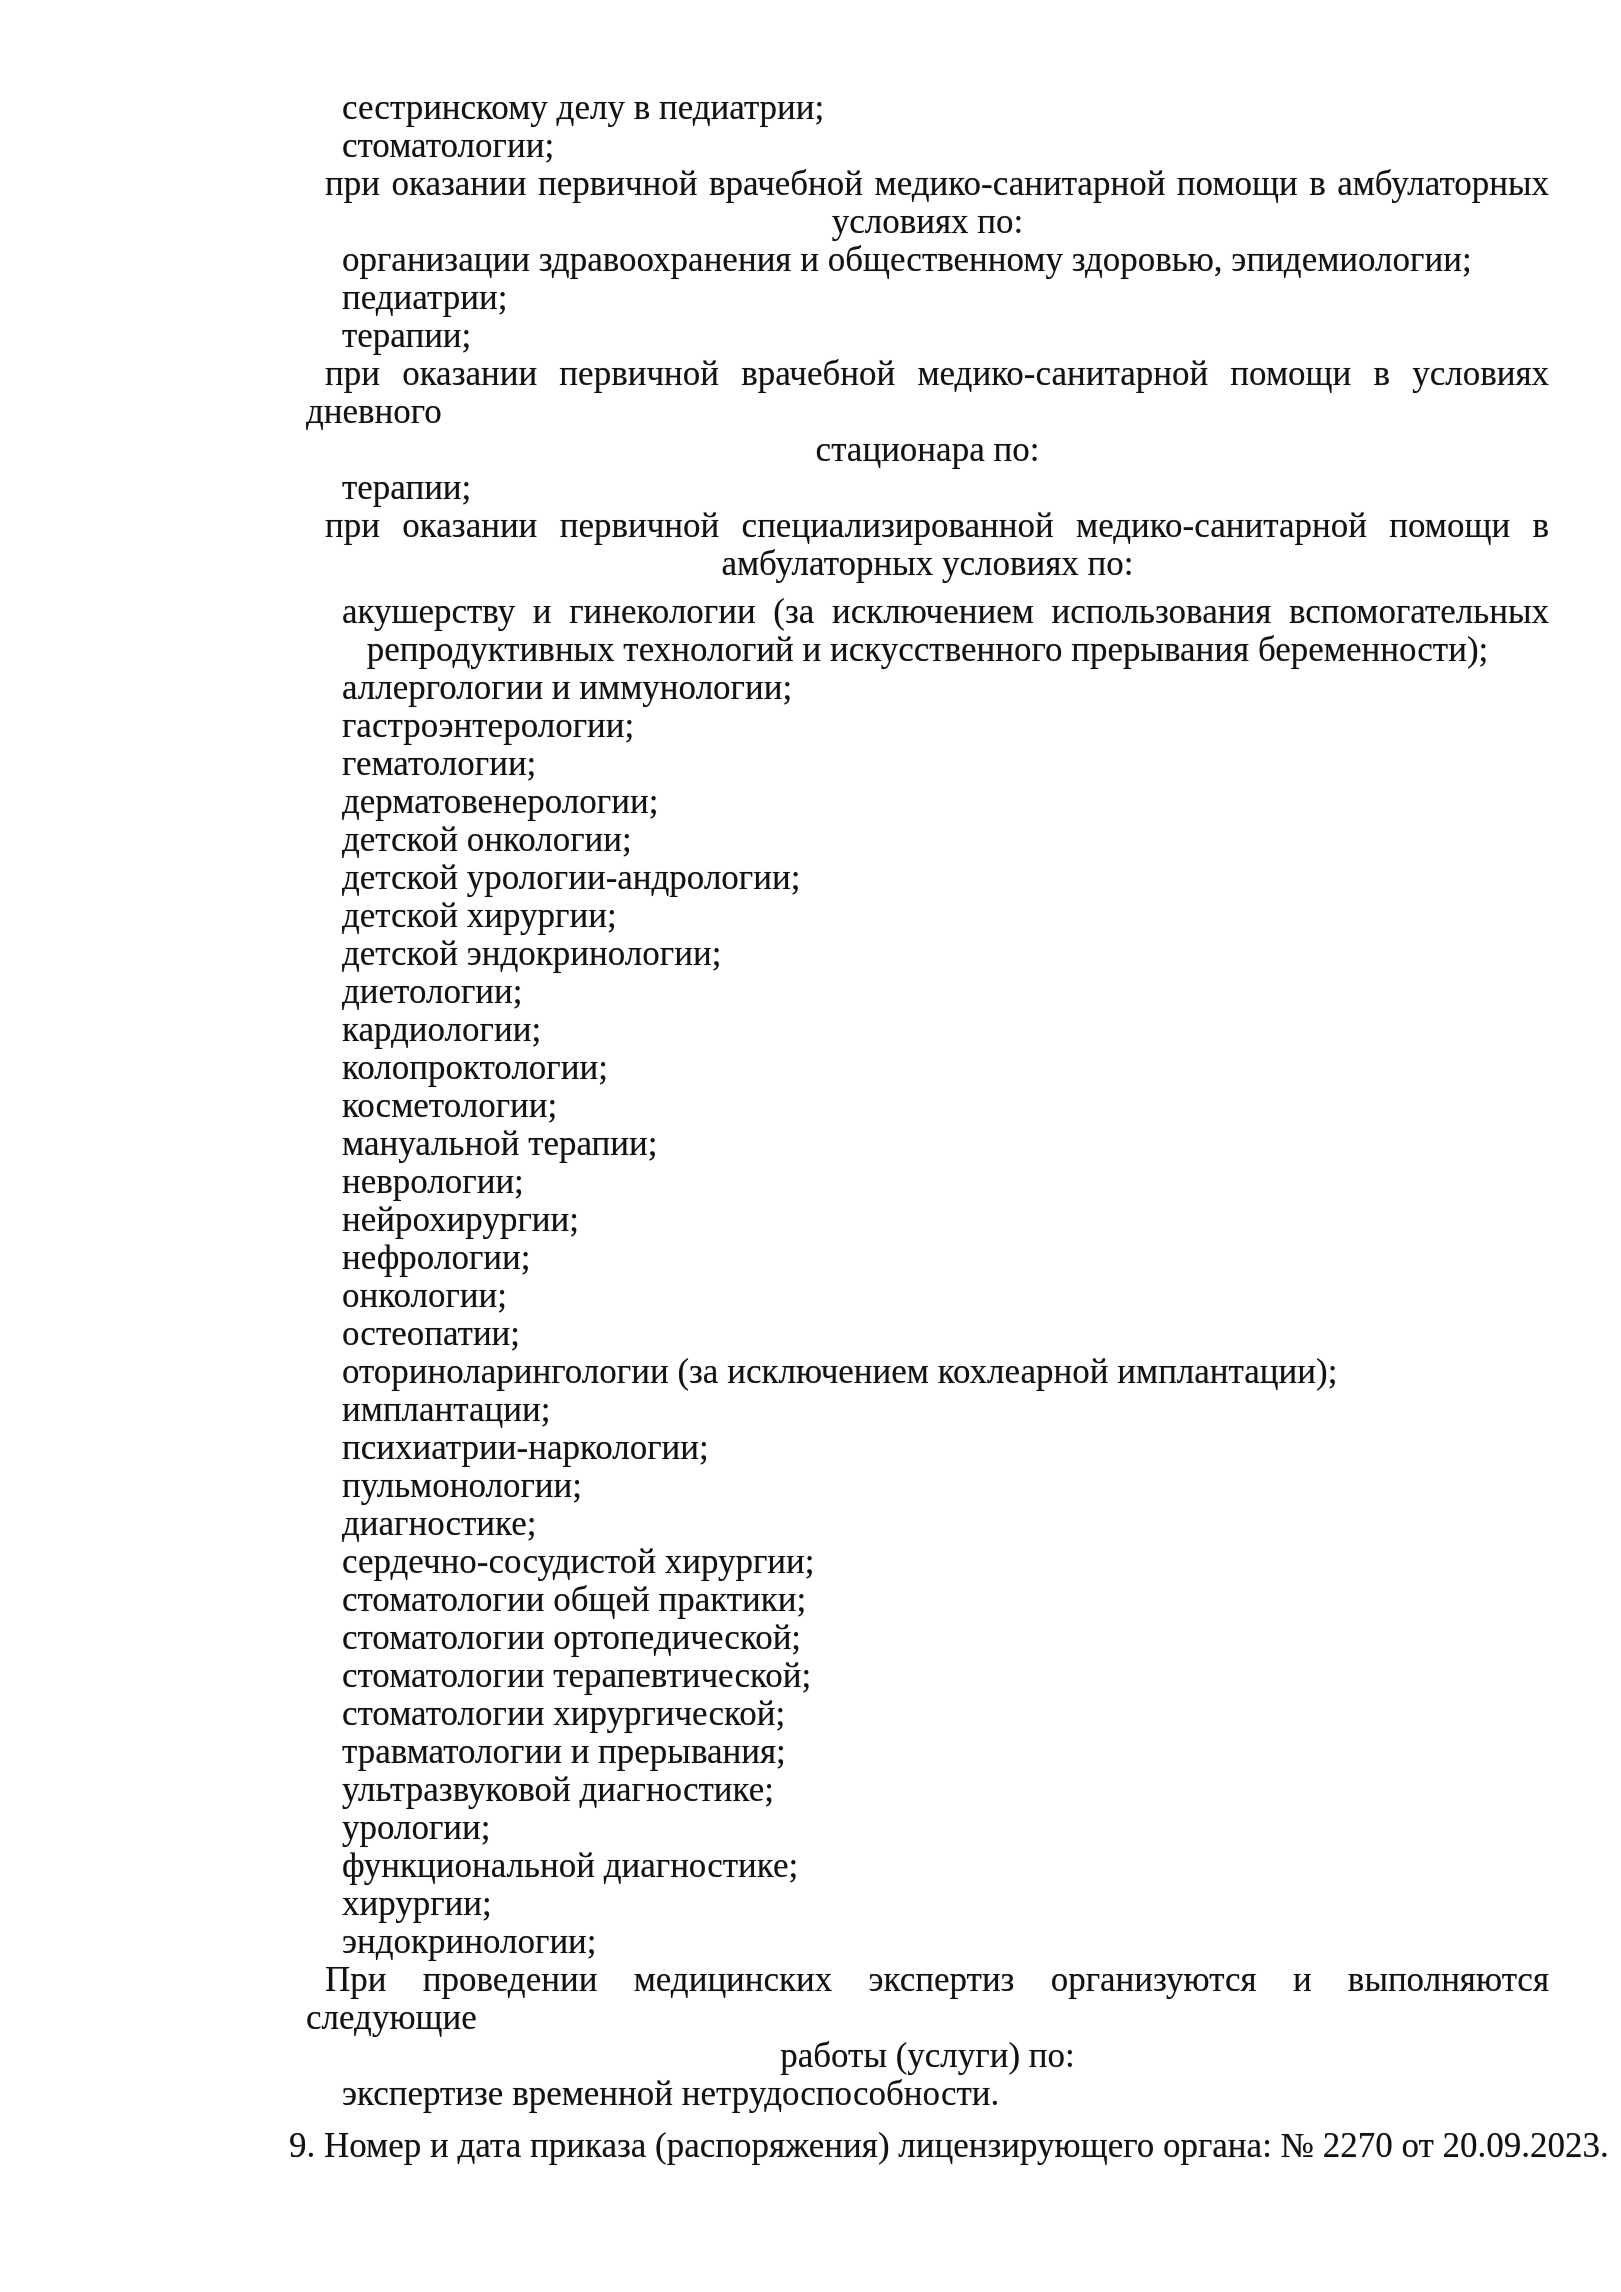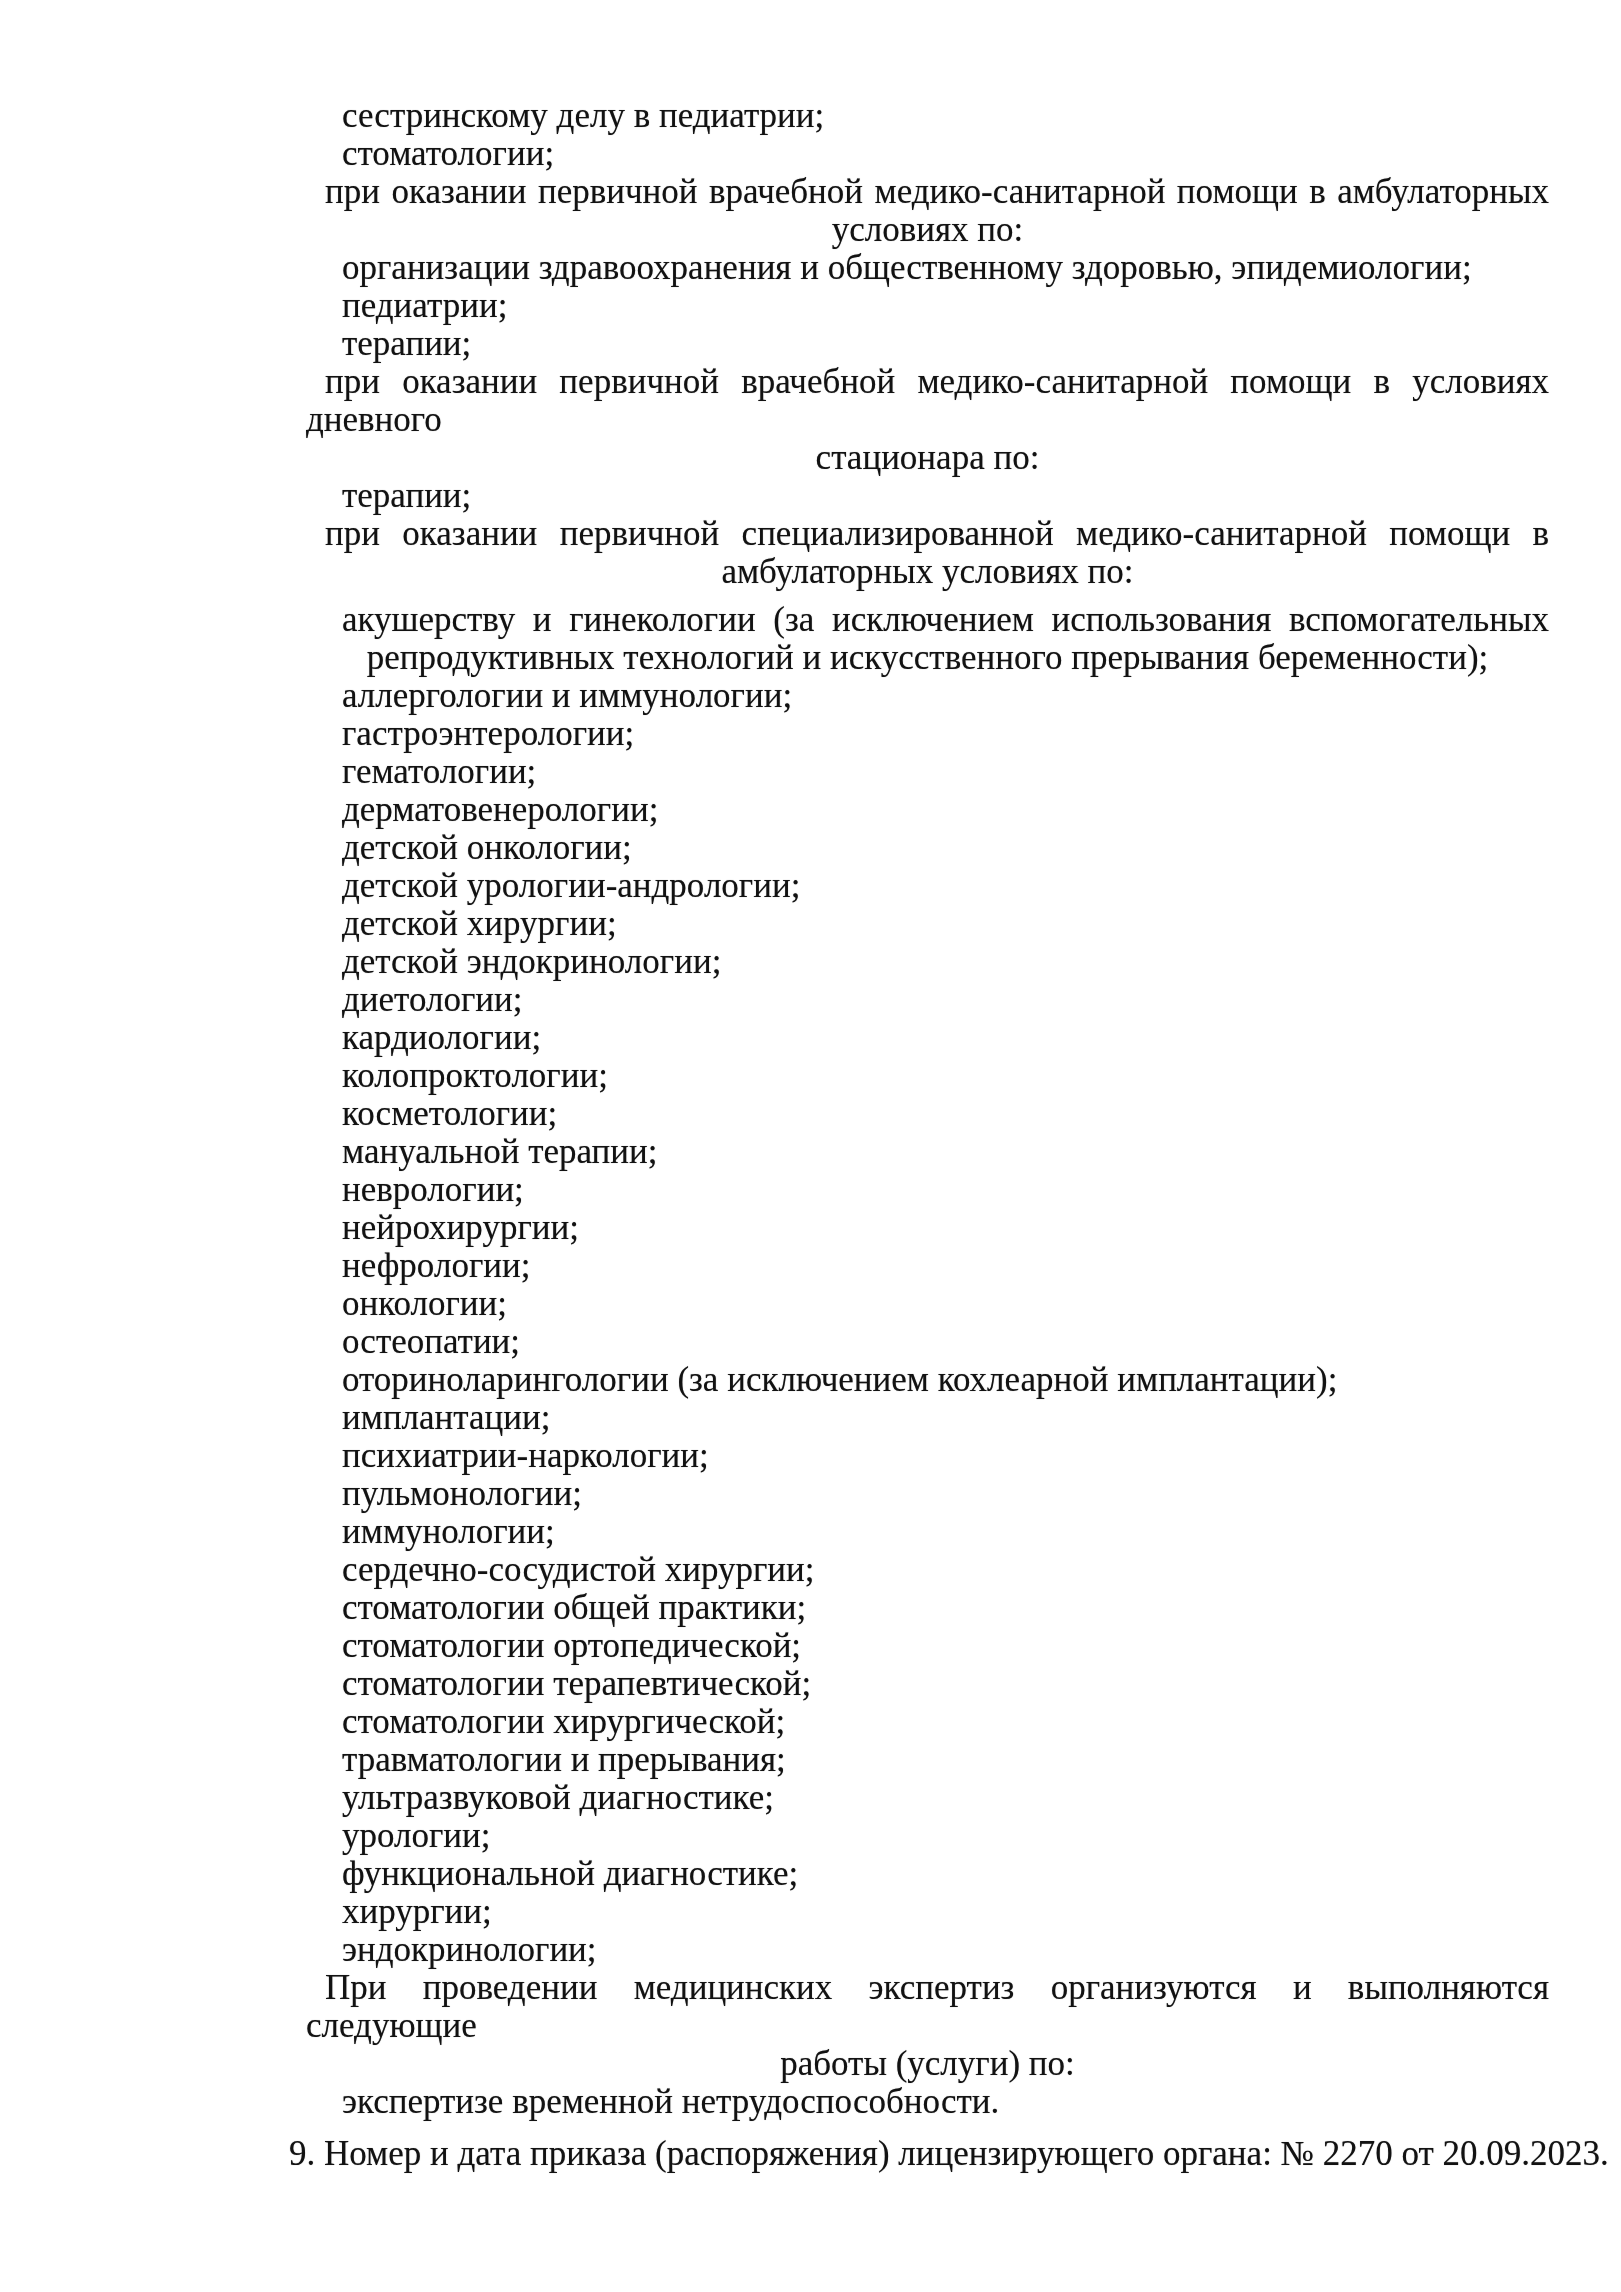--- a/index.html
+++ b/index.html
@@ -15,21 +15,21 @@
     overflow: hidden;
     font-family: "Liberation Serif", "DejaVu Serif", serif;
     font-size: 35px;
     line-height: 38px;
     color: #121212;
     text-shadow: 0 0 0.9px rgba(0,0,0,0.45);
   }
   
   .textblock {
     position: absolute;
-    top: 97px;
+    top: 89px;
     left: 306px;
     width: 1243px;
   }
   .line { min-height: 38px; }
   
   .jfirst {
     text-indent: 19px;
     text-align: justify;
     text-align-last: justify;
   }
@@ -92,21 +92,21 @@
         <div class="line item">мануальной терапии;</div>
         <div class="line item">неврологии;</div>
         <div class="line item">нейрохирургии;</div>
         <div class="line item">нефрологии;</div>
         <div class="line item">онкологии;</div>
         <div class="line item">остеопатии;</div>
         <div class="line item">оториноларингологии (за исключением кохлеарной имплантации);</div>
         <div class="line item">имплантации;</div>
         <div class="line item">психиатрии-наркологии;</div>
         <div class="line item">пульмонологии;</div>
-        <div class="line item">иммунологии;</div>
+        <div class="line item">диагностике;</div>
         <div class="line item">сердечно-сосудистой хирургии;</div>
         <div class="line item">стоматологии общей практики;</div>
         <div class="line item">стоматологии ортопедической;</div>
         <div class="line item">стоматологии терапевтической;</div>
         <div class="line item">стоматологии хирургической;</div>
         <div class="line item">травматологии и прерывания;</div>
         <div class="line item">ультразвуковой диагностике;</div>
         <div class="line item">урологии;</div>
         <div class="line item">функциональной диагностике;</div>
         <div class="line item">хирургии;</div>

